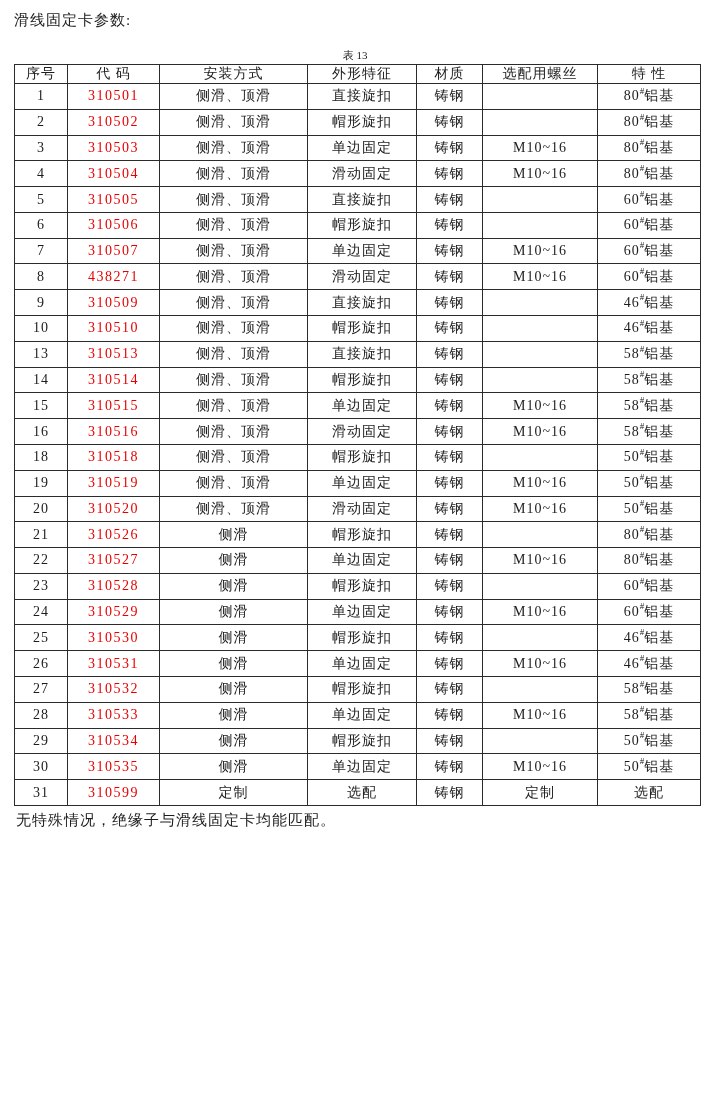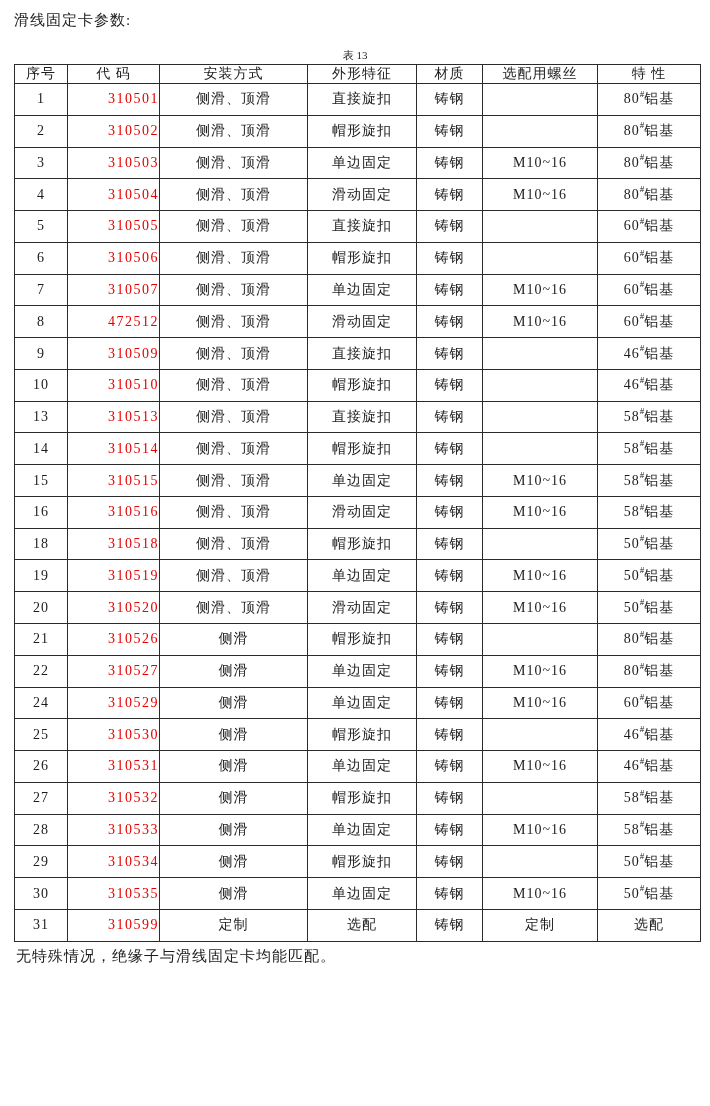--- a/index.html
+++ b/index.html
@@ -31,38 +31,37 @@
     line-height: 14px;
     margin-top: 18px;
     margin-bottom: 2px;
     padding-right: 4px;
     box-sizing: border-box;
   }
   table.param-table {
     border-collapse: collapse;
     table-layout: fixed;
     width: 686px;
-    height: 878px;
+    height: 742px;
   }
   .param-table th,
   .param-table td {
     border: 1px solid #2b2b2b;
     text-align: center;
     vertical-align: middle;
     padding: 0;
     font-size: 14px;
     font-weight: normal;
     letter-spacing: 1px;
     white-space: nowrap;
     overflow: hidden;
   }
   .param-table td.code {
     color: var(--code-color, #e60000);
     letter-spacing: 1.5px;
-    text-align: right;
   }
   .param-table td.feature sup {
     font-size: 9px;
     line-height: 0;
     position: relative;
     top: -1px;
     letter-spacing: 0;
   }
   .doc-footer {
     font-size: 15px;
@@ -161,21 +160,21 @@
     <td><span>7</span></td>
     <td class="code"><span>310507</span></td>
     <td><span>侧滑、顶滑</span></td>
     <td><span>单边固定</span></td>
     <td><span>铸钢</span></td>
     <td><span>M10~16</span></td>
     <td class="feature"><span>60</span><sup>#</sup><span>铝基</span></td>
   </tr>
         <tr>
     <td><span>8</span></td>
-    <td class="code"><span>472512</span></td>
+    <td class="code"><span>438271</span></td>
     <td><span>侧滑、顶滑</span></td>
     <td><span>滑动固定</span></td>
     <td><span>铸钢</span></td>
     <td><span>M10~16</span></td>
     <td class="feature"><span>60</span><sup>#</sup><span>铝基</span></td>
   </tr>
         <tr>
     <td><span>9</span></td>
     <td class="code"><span>310509</span></td>
     <td><span>侧滑、顶滑</span></td>
@@ -266,20 +265,29 @@
     <td class="feature"><span>80</span><sup>#</sup><span>铝基</span></td>
   </tr>
         <tr>
     <td><span>22</span></td>
     <td class="code"><span>310527</span></td>
     <td><span>侧滑</span></td>
     <td><span>单边固定</span></td>
     <td><span>铸钢</span></td>
     <td><span>M10~16</span></td>
     <td class="feature"><span>80</span><sup>#</sup><span>铝基</span></td>
+  </tr>
+        <tr>
+    <td><span>23</span></td>
+    <td class="code"><span>310528</span></td>
+    <td><span>侧滑</span></td>
+    <td><span>帽形旋扣</span></td>
+    <td><span>铸钢</span></td>
+    <td><span></span></td>
+    <td class="feature"><span>60</span><sup>#</sup><span>铝基</span></td>
   </tr>
         <tr>
     <td><span>24</span></td>
     <td class="code"><span>310529</span></td>
     <td><span>侧滑</span></td>
     <td><span>单边固定</span></td>
     <td><span>铸钢</span></td>
     <td><span>M10~16</span></td>
     <td class="feature"><span>60</span><sup>#</sup><span>铝基</span></td>
   </tr>

